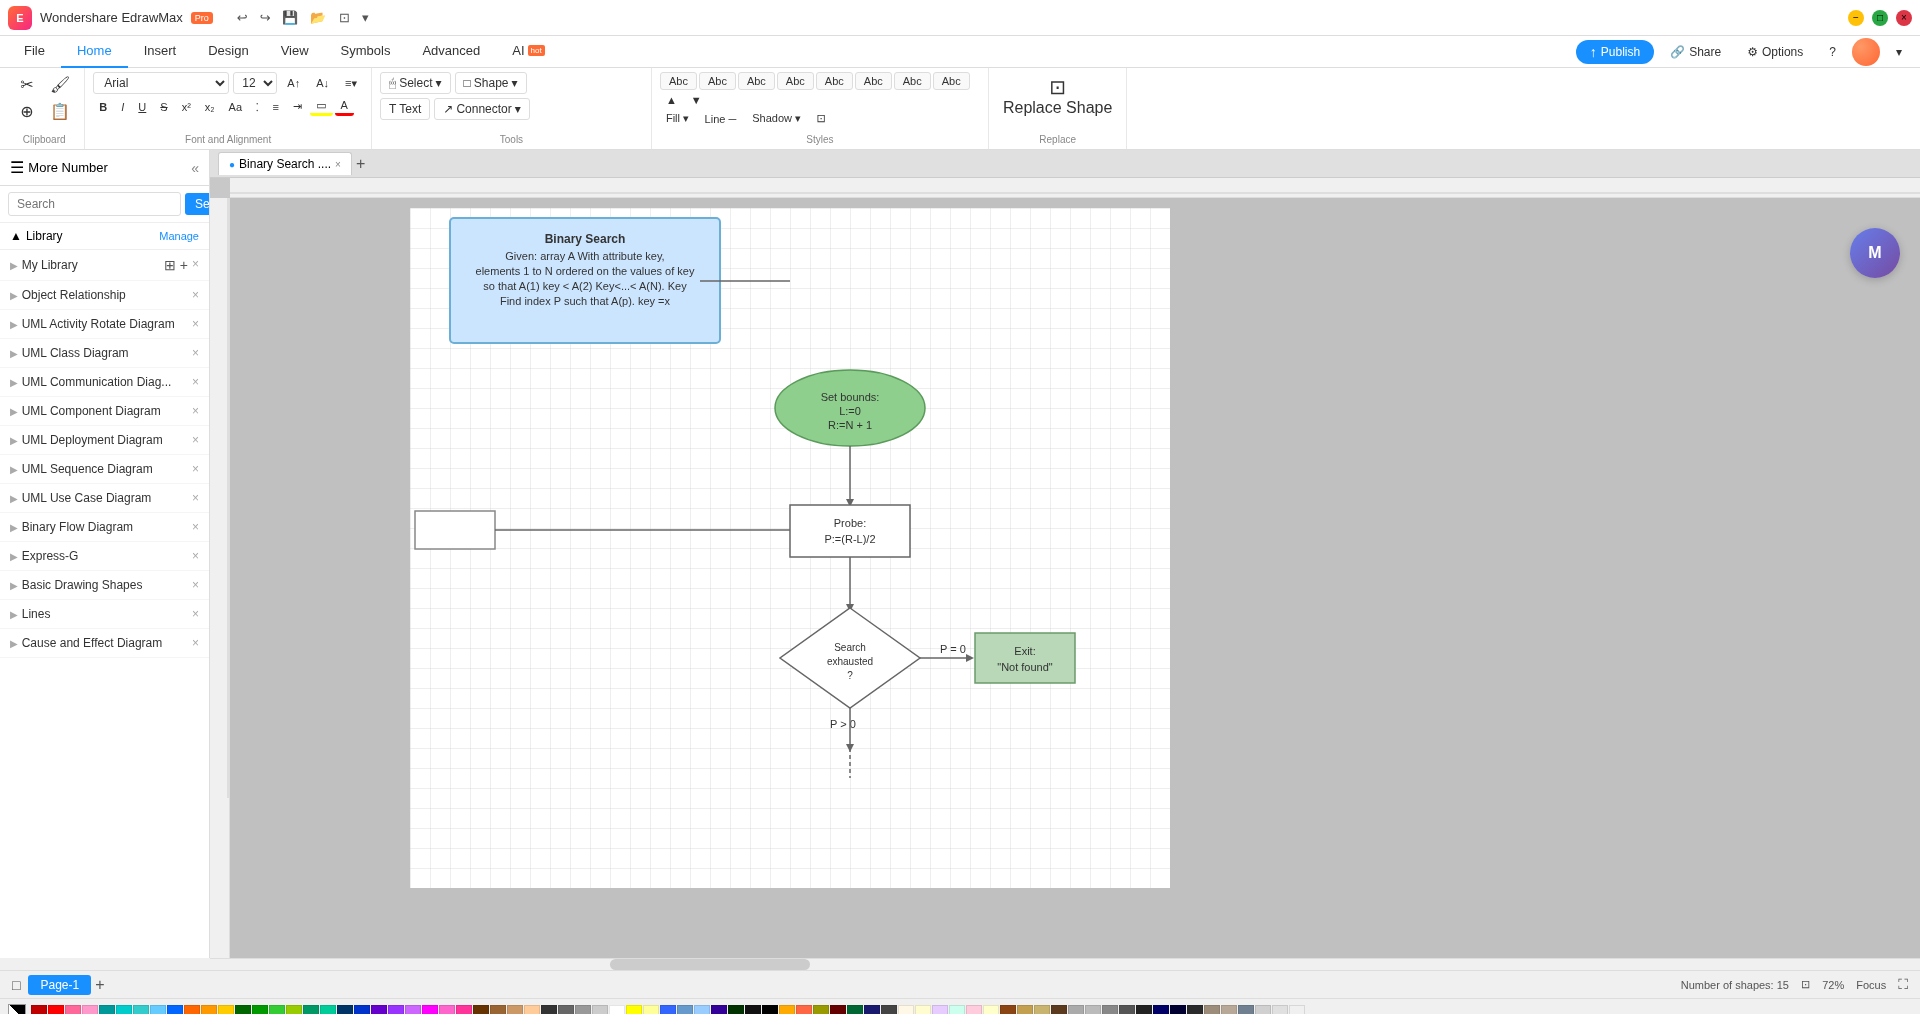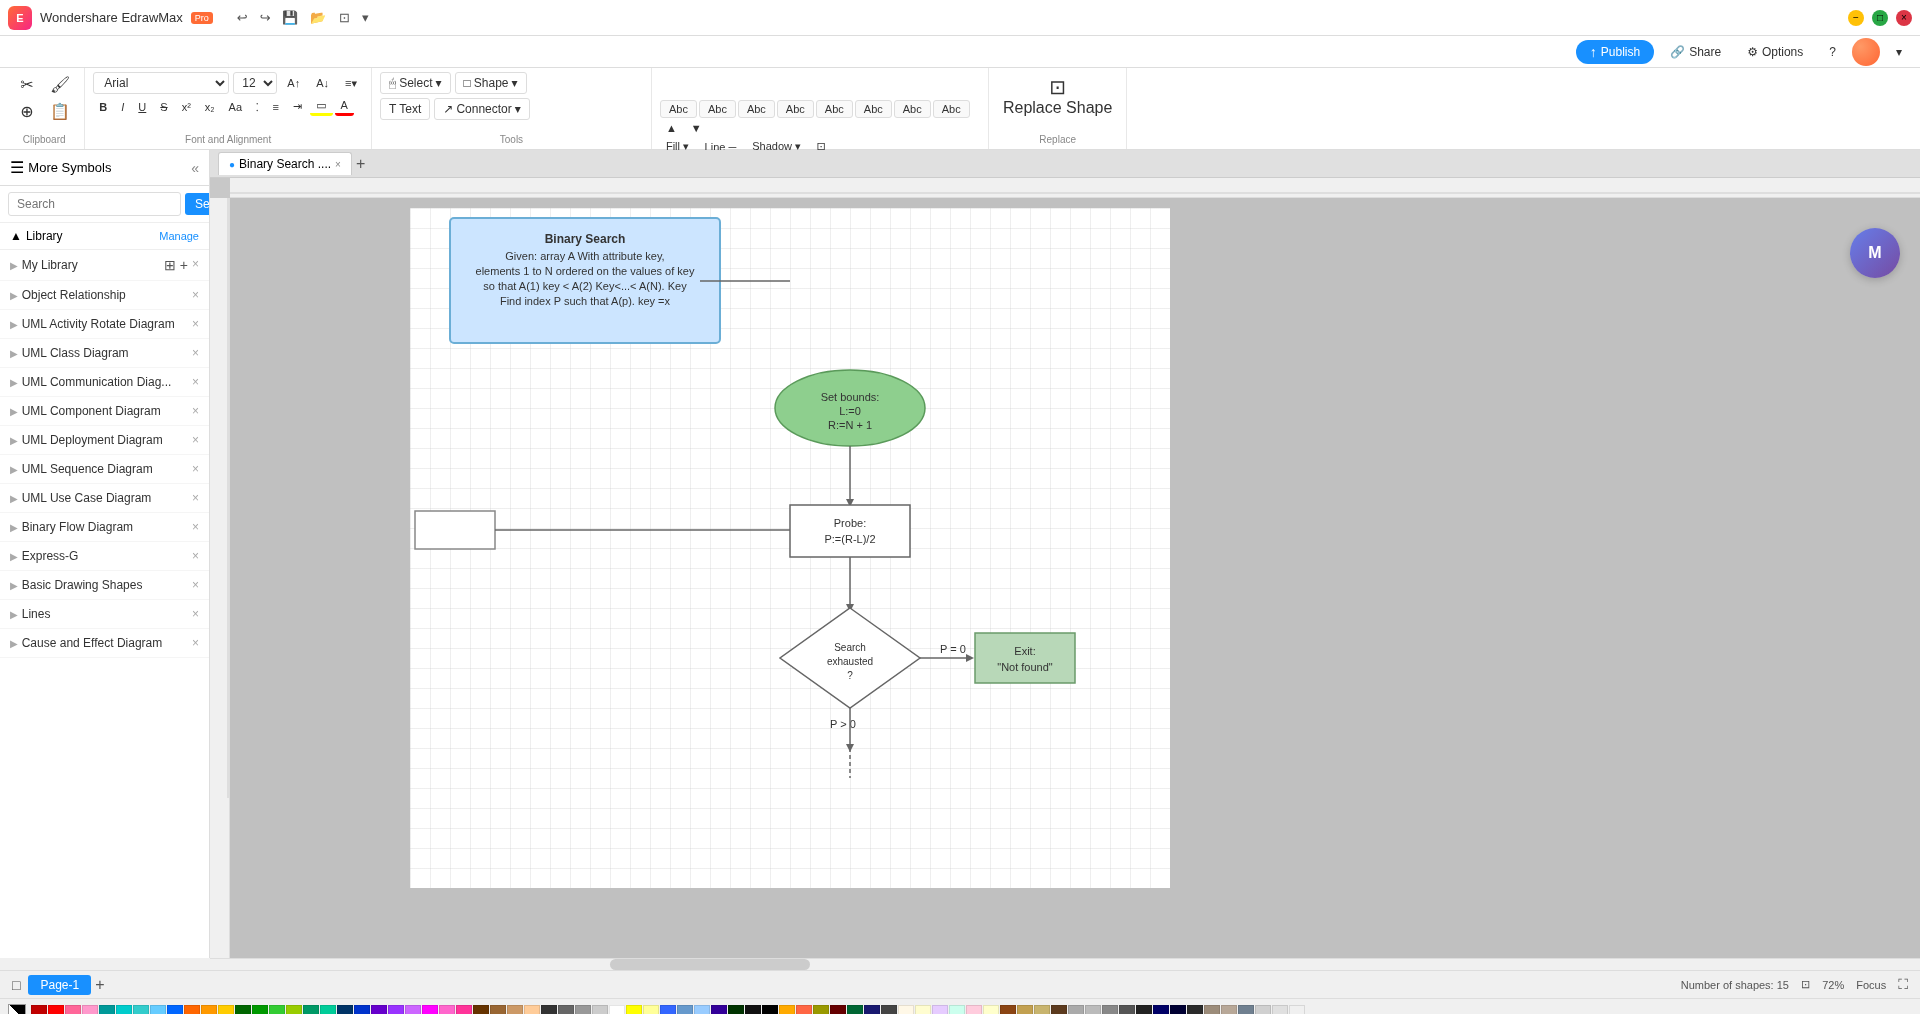--- a/index.html
+++ b/index.html
@@ -95,21 +95,20 @@
       padding: 2px 4px; font-size: 12px; color: #333;
       background: #fff; cursor: pointer; width: 44px;
     }
 
     
     .style-pill {
       border: 1px solid #ddd; border-radius: 3px;
       padding: 2px 8px; font-size: 11px; cursor: pointer;
       background: #f9f9f9; color: #333; min-width: 36px;
       text-align: center;
-      margin-top: 28px;
     }
 
     
     #main-layout {
       display: flex;
       height: calc(1014px - 36px - 32px - 82px - 28px - 42px);
       position: relative;
     }
 
     
@@ -215,20 +214,32 @@
 
   <div class="win-controls">
     <div class="win-btn min">−</div>
     <div class="win-btn max">□</div>
     <div class="win-btn close">×</div>
   </div>
 </div>
 
 <div style="position:relative; background:#fff; border-bottom:1px solid #ddd; height:32px; display:flex; align-items:center; padding:0 8px;">
 
+  <div style="display:flex; align-items:stretch; flex:1;">
+    <div class="menu-tab">File</div>
+    <div class="menu-tab active" style="color:#1890ff; border-bottom:2px solid #1890ff;">Home</div>
+    <div class="menu-tab">Insert</div>
+    <div class="menu-tab">Design</div>
+    <div class="menu-tab">View</div>
+    <div class="menu-tab">Symbols</div>
+    <div class="menu-tab">Advanced</div>
+    <div class="menu-tab" style="display:flex; align-items:center;">
+      AI<span class="ai-badge">hot</span>
+    </div>
+  </div>
 
   <div style="display:flex; align-items:center; gap:6px; margin-left:auto;">
     <button class="top-action-btn publish">
       <span style="font-size:14px;">↑</span>
       <span>Publish</span>
     </button>
     <button class="top-action-btn">
       <span>🔗</span>
       <span>Share</span>
     </button>
@@ -348,21 +359,21 @@
     </button>
     <div class="ribbon-section-label">Replace</div>
   </div>
 </div>
 
 <div id="main-layout" style="display:flex; height:calc(1014px - 36px - 32px - 82px - 56px); position:relative;">
 
   <div id="sidebar">
     <div id="sidebar-header">
       <span style="font-size:16px; margin-right:4px;">☰</span>
-      <span>More Symbols</span>
+      <span>More Number</span>
       <button style="margin-left:auto; background:none; border:none; cursor:pointer; font-size:14px; color:#888;">«</button>
     </div>
 
     <div id="search-area">
       <input id="search-input" type="text" placeholder="Search" style="flex: 1 1 0%; border: 1px solid rgb(221, 221, 221); border-radius: 3px; padding: 4px 8px; font-size: 12px;">
       <button id="search-btn" style="background:#1890ff; color:white; border:none; border-radius:3px; padding:4px 10px; font-size:12px; cursor:pointer;">Search</button>
     </div>
 
     <div id="library-header" style="display:flex; align-items:center; padding:6px 10px; font-size:12px; font-weight:500; border-bottom:1px solid #eee; gap:4px;">
       <span>▲</span>

